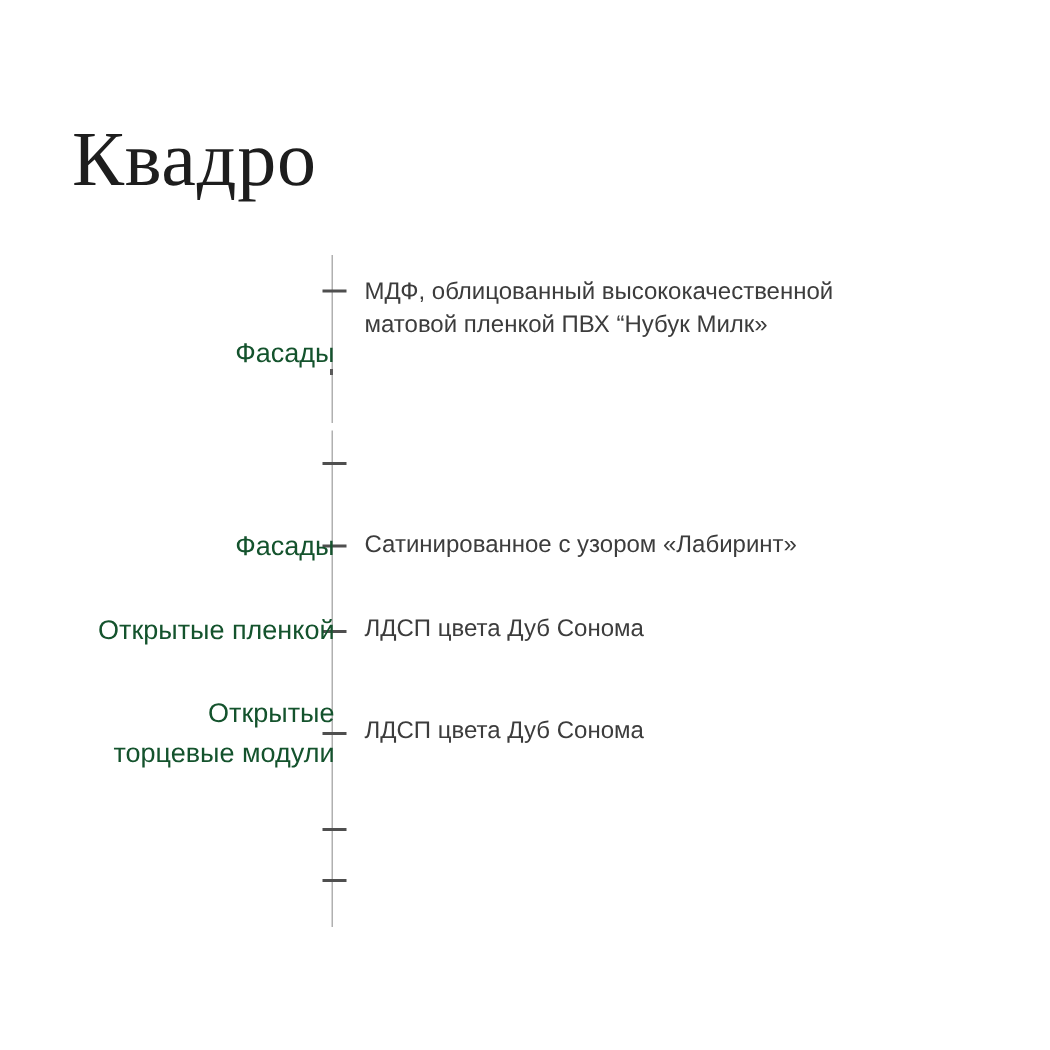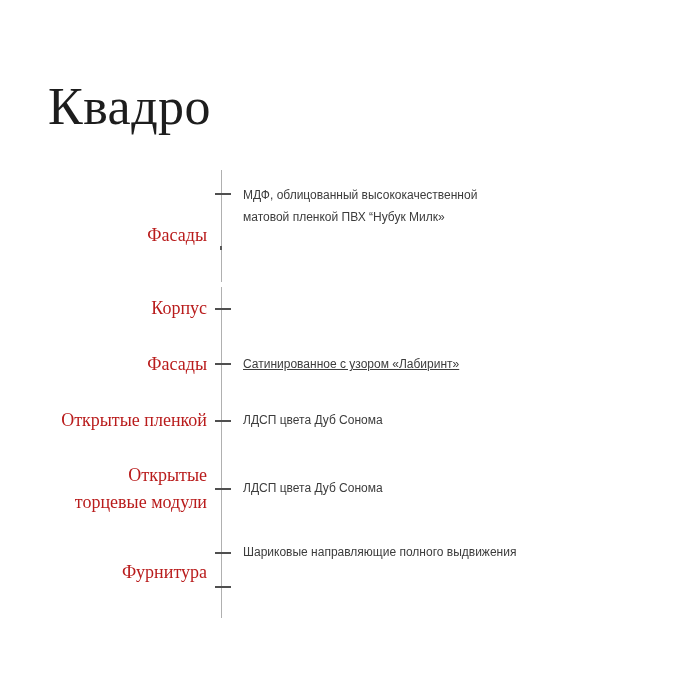--- a/index.html
+++ b/index.html
@@ -54,47 +54,46 @@
   }
   .tick.t1 { top: 193px; }
   .tick.t2 { top: 308px; }
   .tick.t3 { top: 363px; }
   .tick.t4 { top: 420px; }
   .tick.t5 { top: 488px; }
   .tick.t6 { top: 552px; }
   .tick.t7 { top: 586px; }
   .spec-label {
     position: absolute;
-    left: 0;
+    left: 16px;
     width: 207px;
     text-align: right;
     font-size: 18px;
     line-height: 22px;
-    color: #b91c1c;
+    color: #14532d;
     white-space: pre-line;
-    font-family: Liberation Serif, serif;
   }
   .spec-label.l1 { top: 224px; }
   .spec-label.l2 { top: 297px; }
   .spec-label.l3 { top: 353px; }
   .spec-label.l4 { top: 409px; }
   .spec-label.l5 { top: 462px; line-height: 27px; }
   .spec-label.l6 { top: 561px; }
   .spec-value {
     position: absolute;
     left: 243px;
     width: 450px;
-    font-size: 12px;
+    font-size: 16px;
     line-height: 22px;
     color: #3c3c3c;
     white-space: pre-line;
   }
   .spec-value.v1 { top: 184px; }
   .spec-value.v2 { top: 297px; }
-  .spec-value.v3 { top: 353px; text-decoration: underline; }
+  .spec-value.v3 { top: 353px; }
   .spec-value.v4 { top: 409px; }
   .spec-value.v5 { top: 477px; }
   .spec-value.v6 { top: 541px; }
   .spec-value.v7 { top: 575px; }
 </style>
 </head>
 <body>
 
 <div class="page">
 
@@ -106,27 +105,24 @@
 
   <div class="tick t1"></div>
   <div class="tick t2"></div>
   <div class="tick t3"></div>
   <div class="tick t4"></div>
   <div class="tick t5"></div>
   <div class="tick t6"></div>
   <div class="tick t7"></div>
 
   <div class="spec-label l1">Фасады</div>
-  <div class="spec-label l2">Корпус</div>
   <div class="spec-label l3">Фасады</div>
   <div class="spec-label l4">Открытые пленкой</div>
   <div class="spec-label l5">Открытые
 торцевые модули</div>
-  <div class="spec-label l6">Фурнитура</div>
 
   <div class="spec-value v1">МДФ, облицованный высококачественной
 матовой пленкой ПВХ “Нубук Милк»</div>
   <div class="spec-value v3">Сатинированное с узором «Лабиринт»</div>
   <div class="spec-value v4">ЛДСП цвета Дуб Сонома</div>
   <div class="spec-value v5">ЛДСП цвета Дуб Сонома</div>
-  <div class="spec-value v6">Шариковые направляющие полного выдвижения</div>
 
 </div>
 
 </body></html>

